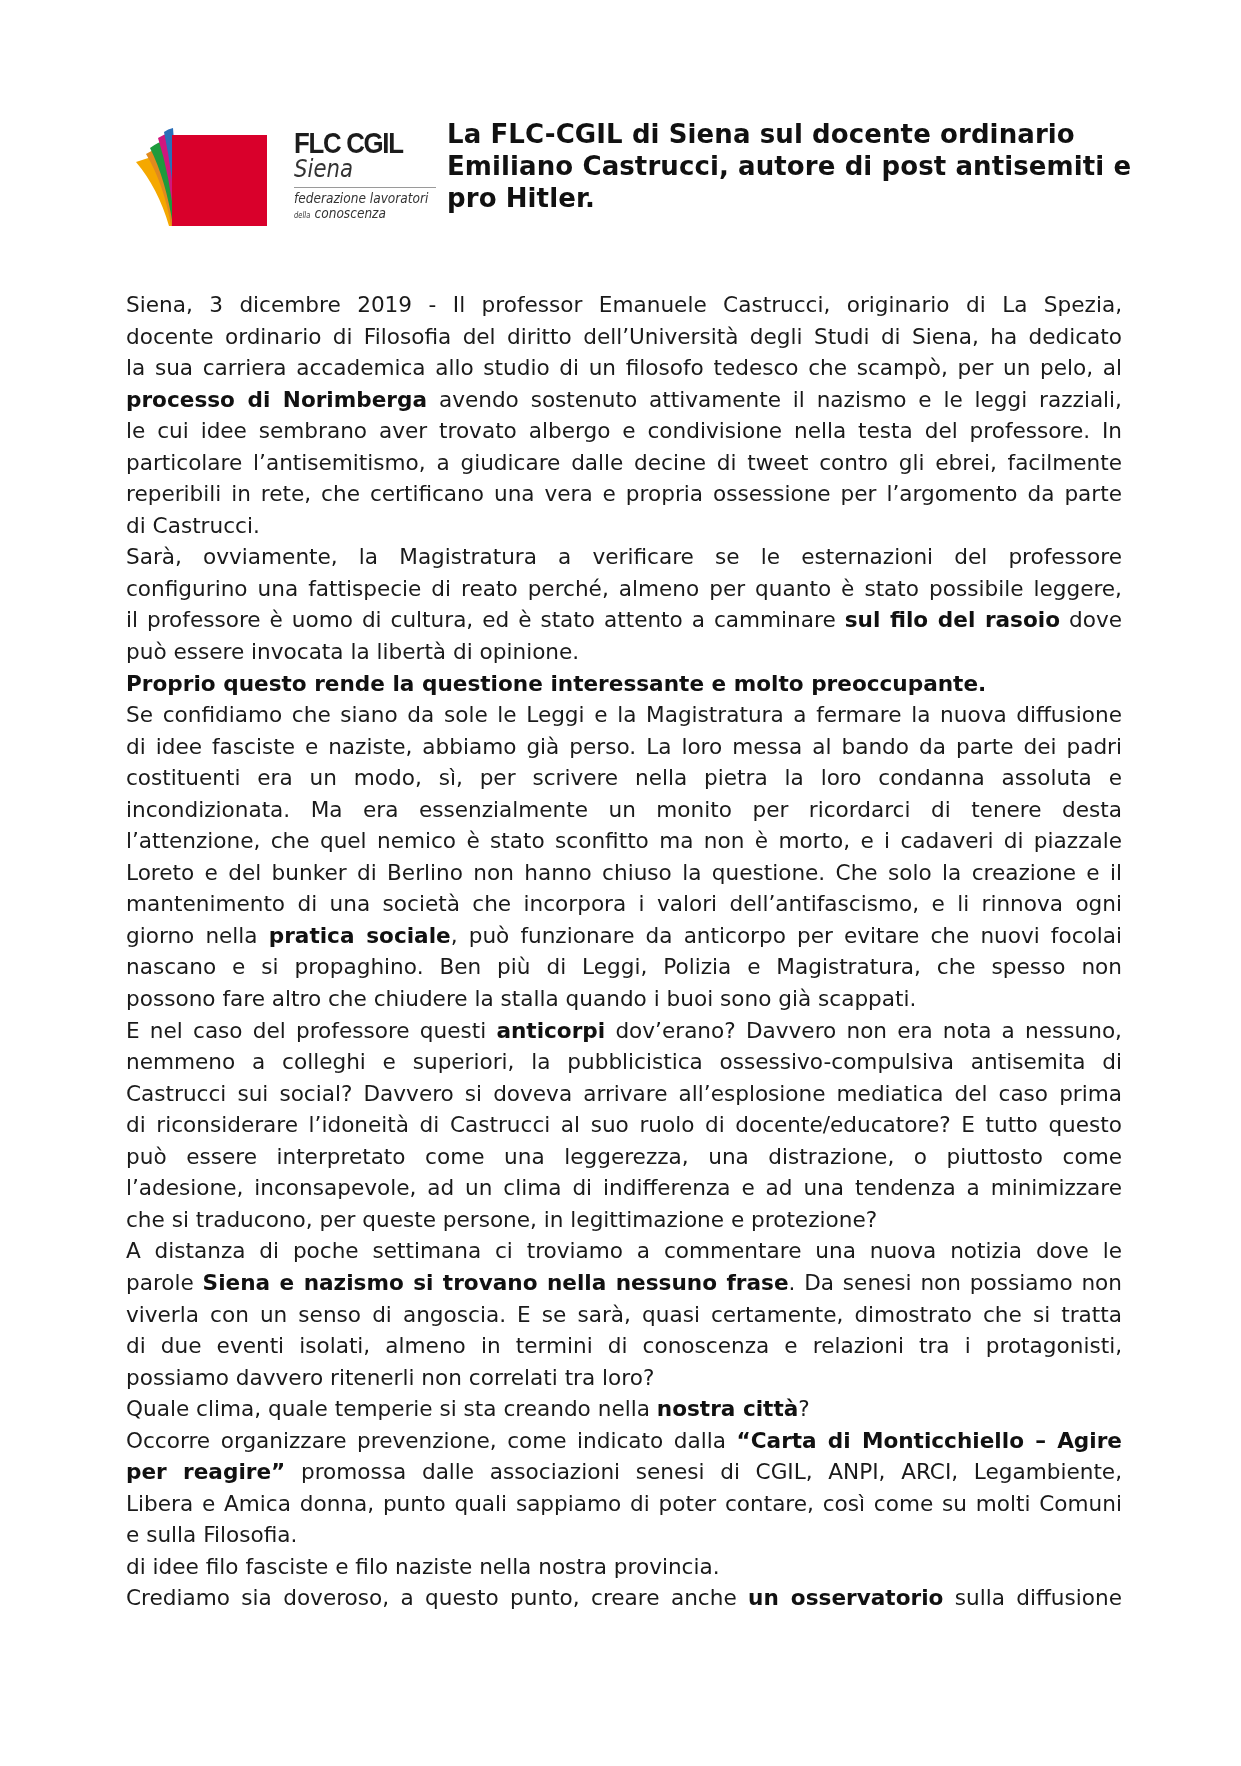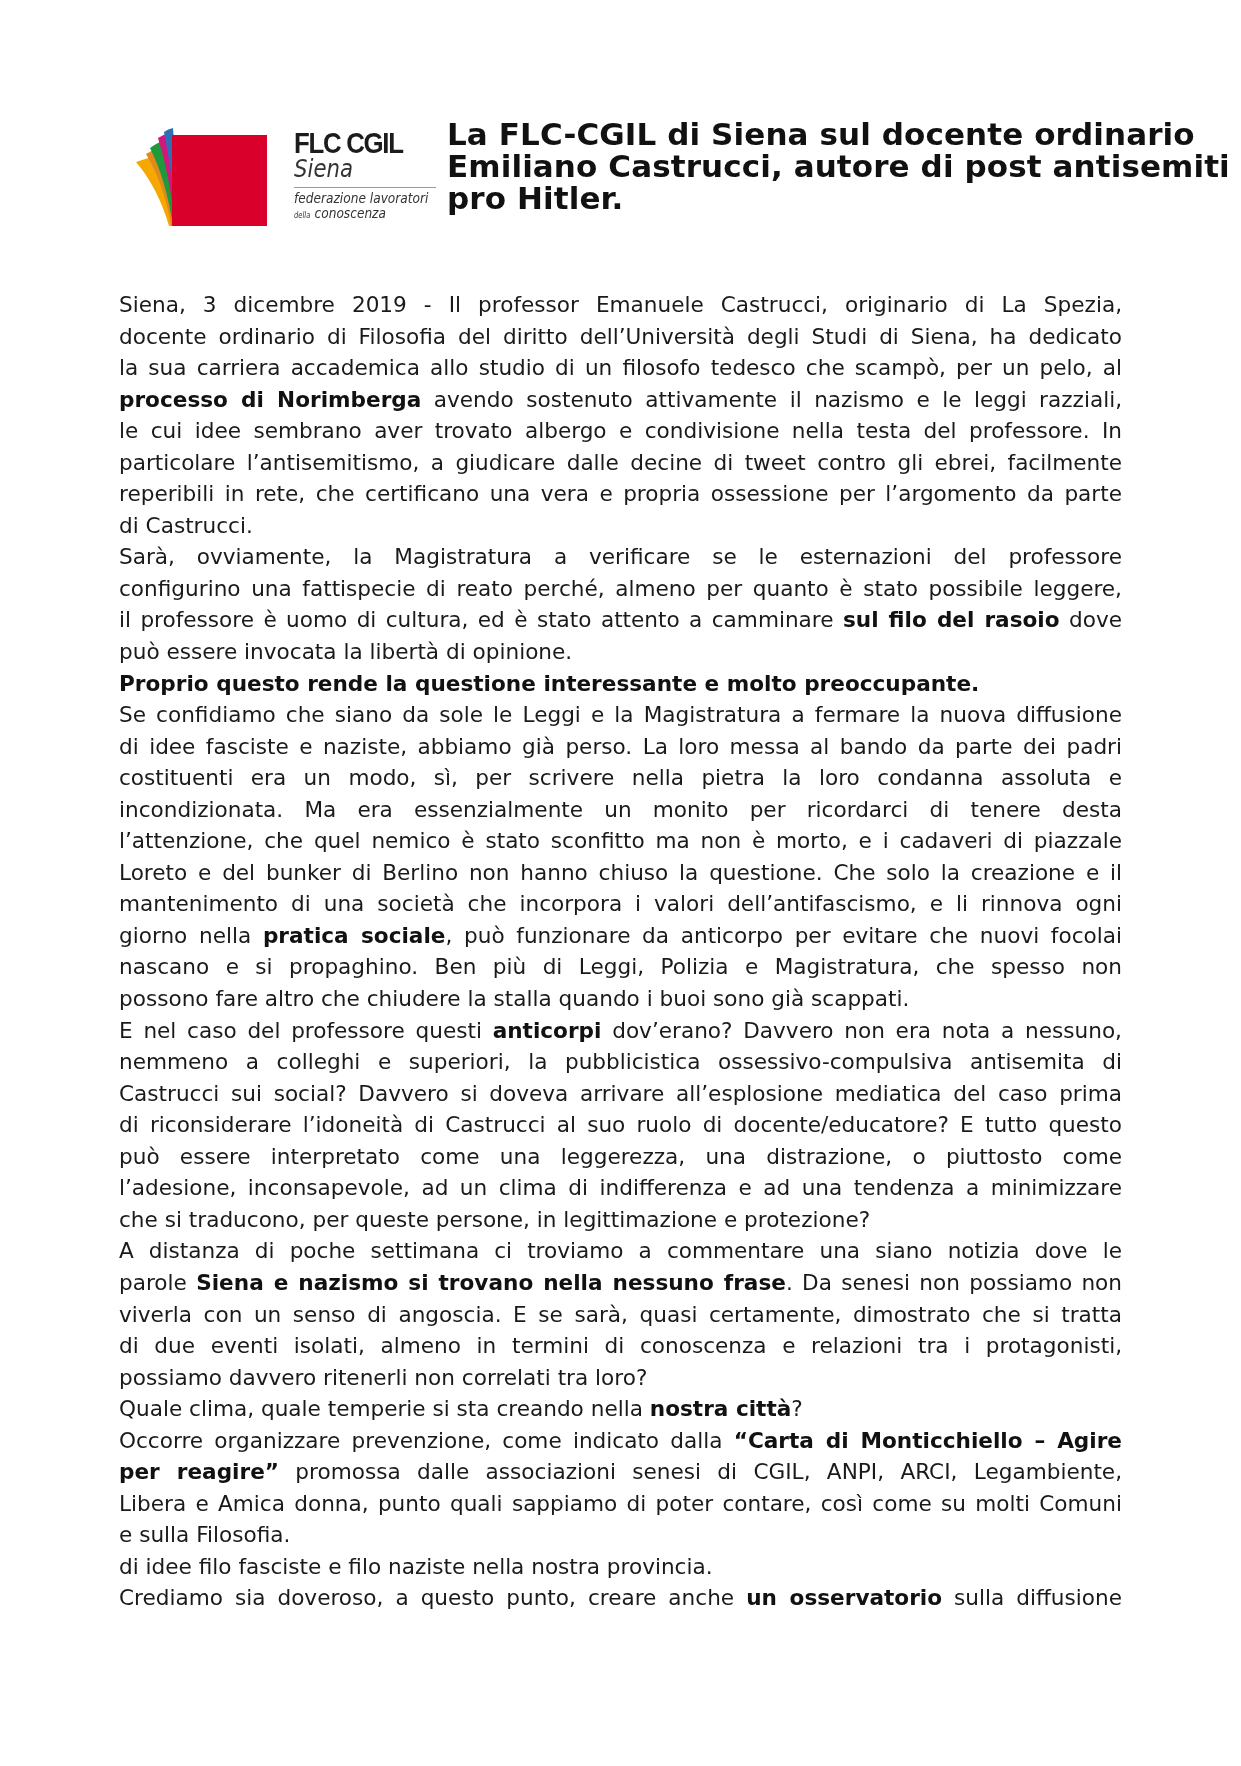--- a/index.html
+++ b/index.html
@@ -11,26 +11,26 @@
   .logo svg { position:absolute; left:0; top:0; }
   .logo-flc { position:absolute; left:158px; top:0px; font-family:"Liberation Sans", sans-serif; font-weight:bold; font-size:30px; letter-spacing:-1.5px; color:#1c1c1c; line-height:34px; transform:scaleX(0.86); transform-origin:left top; white-space:nowrap; }
   .logo-siena { position:absolute; left:158px; top:28px; font-family:"DejaVu Sans", sans-serif; font-style:italic; font-size:25px; color:#333; line-height:30px; transform:scaleX(0.85); transform-origin:left top; white-space:nowrap; }
   .logo-rule { position:absolute; left:158px; top:61px; width:142px; height:1px; background:#9a9a9a; }
   .logo-fed { position:absolute; left:158px; top:64px; font-family:"DejaVu Sans", sans-serif; font-style:italic; font-size:14.5px; color:#333; line-height:16px; transform:scaleX(0.84); transform-origin:left top; white-space:nowrap; }
   .logo-della { position:absolute; left:158px; top:79px; white-space:nowrap; line-height:16px; color:#333; font-style:italic; transform:scaleX(0.84); transform-origin:left top; }
   .logo-della .small { font-size:8px; }
   .logo-della .big { font-size:14.5px; }
 
   
-  .title { position:absolute; left:447px; top:118px; width:700px; font-family:"DejaVu Sans", sans-serif; font-weight:bold; font-size:31px; line-height:32px; color:#111; letter-spacing:0.1px; }
+  .title { position:absolute; left:447px; top:118px; width:700px; font-family:"DejaVu Sans", sans-serif; font-weight:bold; font-size:26px; line-height:32px; color:#111; letter-spacing:0.1px; }
   .title .tl { display:block; white-space:nowrap; }
 
   
   .body { position:absolute; left:119px; top:289px; width:1003px; font-family:"DejaVu Sans", sans-serif; font-size:21.6px; line-height:31.56px; color:#1a1a1a; }
-  .ln { display:block; white-space:nowrap; height:31.56px; overflow:visible; }
+  .ln { display:block; white-space:nowrap; height:31.56px; overflow:visible;margin-left:7px; }
   .ln.j { text-align:justify; text-align-last:justify; white-space:normal; }
   .ln b { font-weight:bold; color:#111; }
 </style>
 </head>
 <body>
 
 <div class="page">
 
   <div class="logo">
     <svg width="140" height="102" viewBox="0 0 140 102">
@@ -79,21 +79,21 @@
       <span class="ln j"><span>giorno nella </span><b>pratica sociale</b><span>, può funzionare da anticorpo per evitare che nuovi focolai</span></span>
       <span class="ln j"><span>nascano e si propaghino. Ben più di Leggi, Polizia e Magistratura, che spesso non</span></span>
       <span class="ln"><span>possono fare altro che chiudere la stalla quando i buoi sono già scappati.</span></span>
       <span class="ln j"><span>E nel caso del professore questi </span><b>anticorpi</b><span> dov’erano? Davvero non era nota a nessuno,</span></span>
       <span class="ln j"><span>nemmeno a colleghi e superiori, la pubblicistica ossessivo-compulsiva antisemita di</span></span>
       <span class="ln j"><span>Castrucci sui social? Davvero si doveva arrivare all’esplosione mediatica del caso prima</span></span>
       <span class="ln j"><span>di riconsiderare l’idoneità di Castrucci al suo ruolo di docente/educatore? E tutto questo</span></span>
       <span class="ln j"><span>può essere interpretato come una leggerezza, una distrazione, o piuttosto come</span></span>
       <span class="ln j"><span>l’adesione, inconsapevole, ad un clima di indifferenza e ad una tendenza a minimizzare</span></span>
       <span class="ln"><span>che si traducono, per queste persone, in legittimazione e protezione?</span></span>
-      <span class="ln j"><span>A distanza di poche settimana ci troviamo a commentare una siano notizia dove le</span></span>
+      <span class="ln j"><span>A distanza di poche settimana ci troviamo a commentare una nuova notizia dove le</span></span>
       <span class="ln j"><span>parole </span><b>Siena e nazismo si trovano nella nessuno frase</b><span>. Da senesi non possiamo non</span></span>
       <span class="ln j"><span>viverla con un senso di angoscia. E se sarà, quasi certamente, dimostrato che si tratta</span></span>
       <span class="ln j"><span>di due eventi isolati, almeno in termini di conoscenza e relazioni tra i protagonisti,</span></span>
       <span class="ln"><span>possiamo davvero ritenerli non correlati tra loro?</span></span>
       <span class="ln"><span>Quale clima, quale temperie si sta creando nella </span><b>nostra città</b><span>?</span></span>
       <span class="ln j"><span>Occorre organizzare prevenzione, come indicato dalla </span><b>“Carta di Monticchiello – Agire</b></span>
       <span class="ln j"><b>per reagire”</b><span> promossa dalle associazioni senesi di CGIL, ANPI, ARCI, Legambiente,</span></span>
       <span class="ln j"><span>Libera e Amica donna, punto quali sappiamo di poter contare, così come su molti Comuni</span></span>
       <span class="ln"><span>e sulla Filosofia.</span></span>
       <span class="ln"><span>di idee filo fasciste e filo naziste nella nostra provincia.</span></span>

